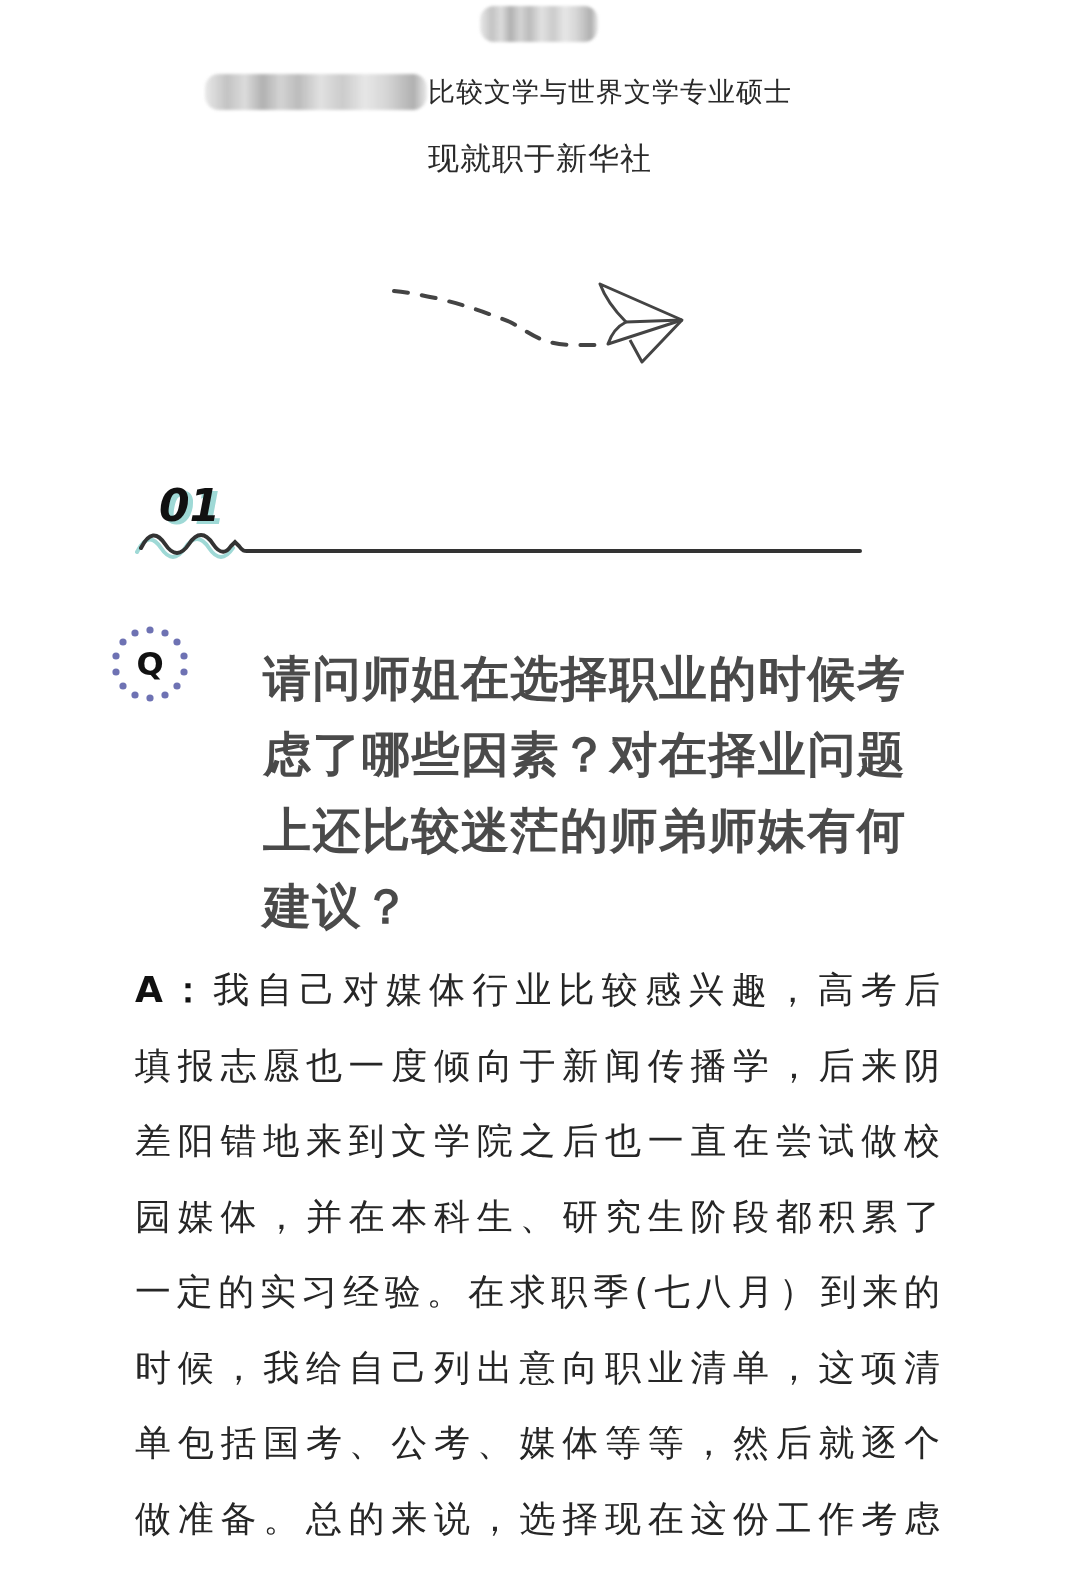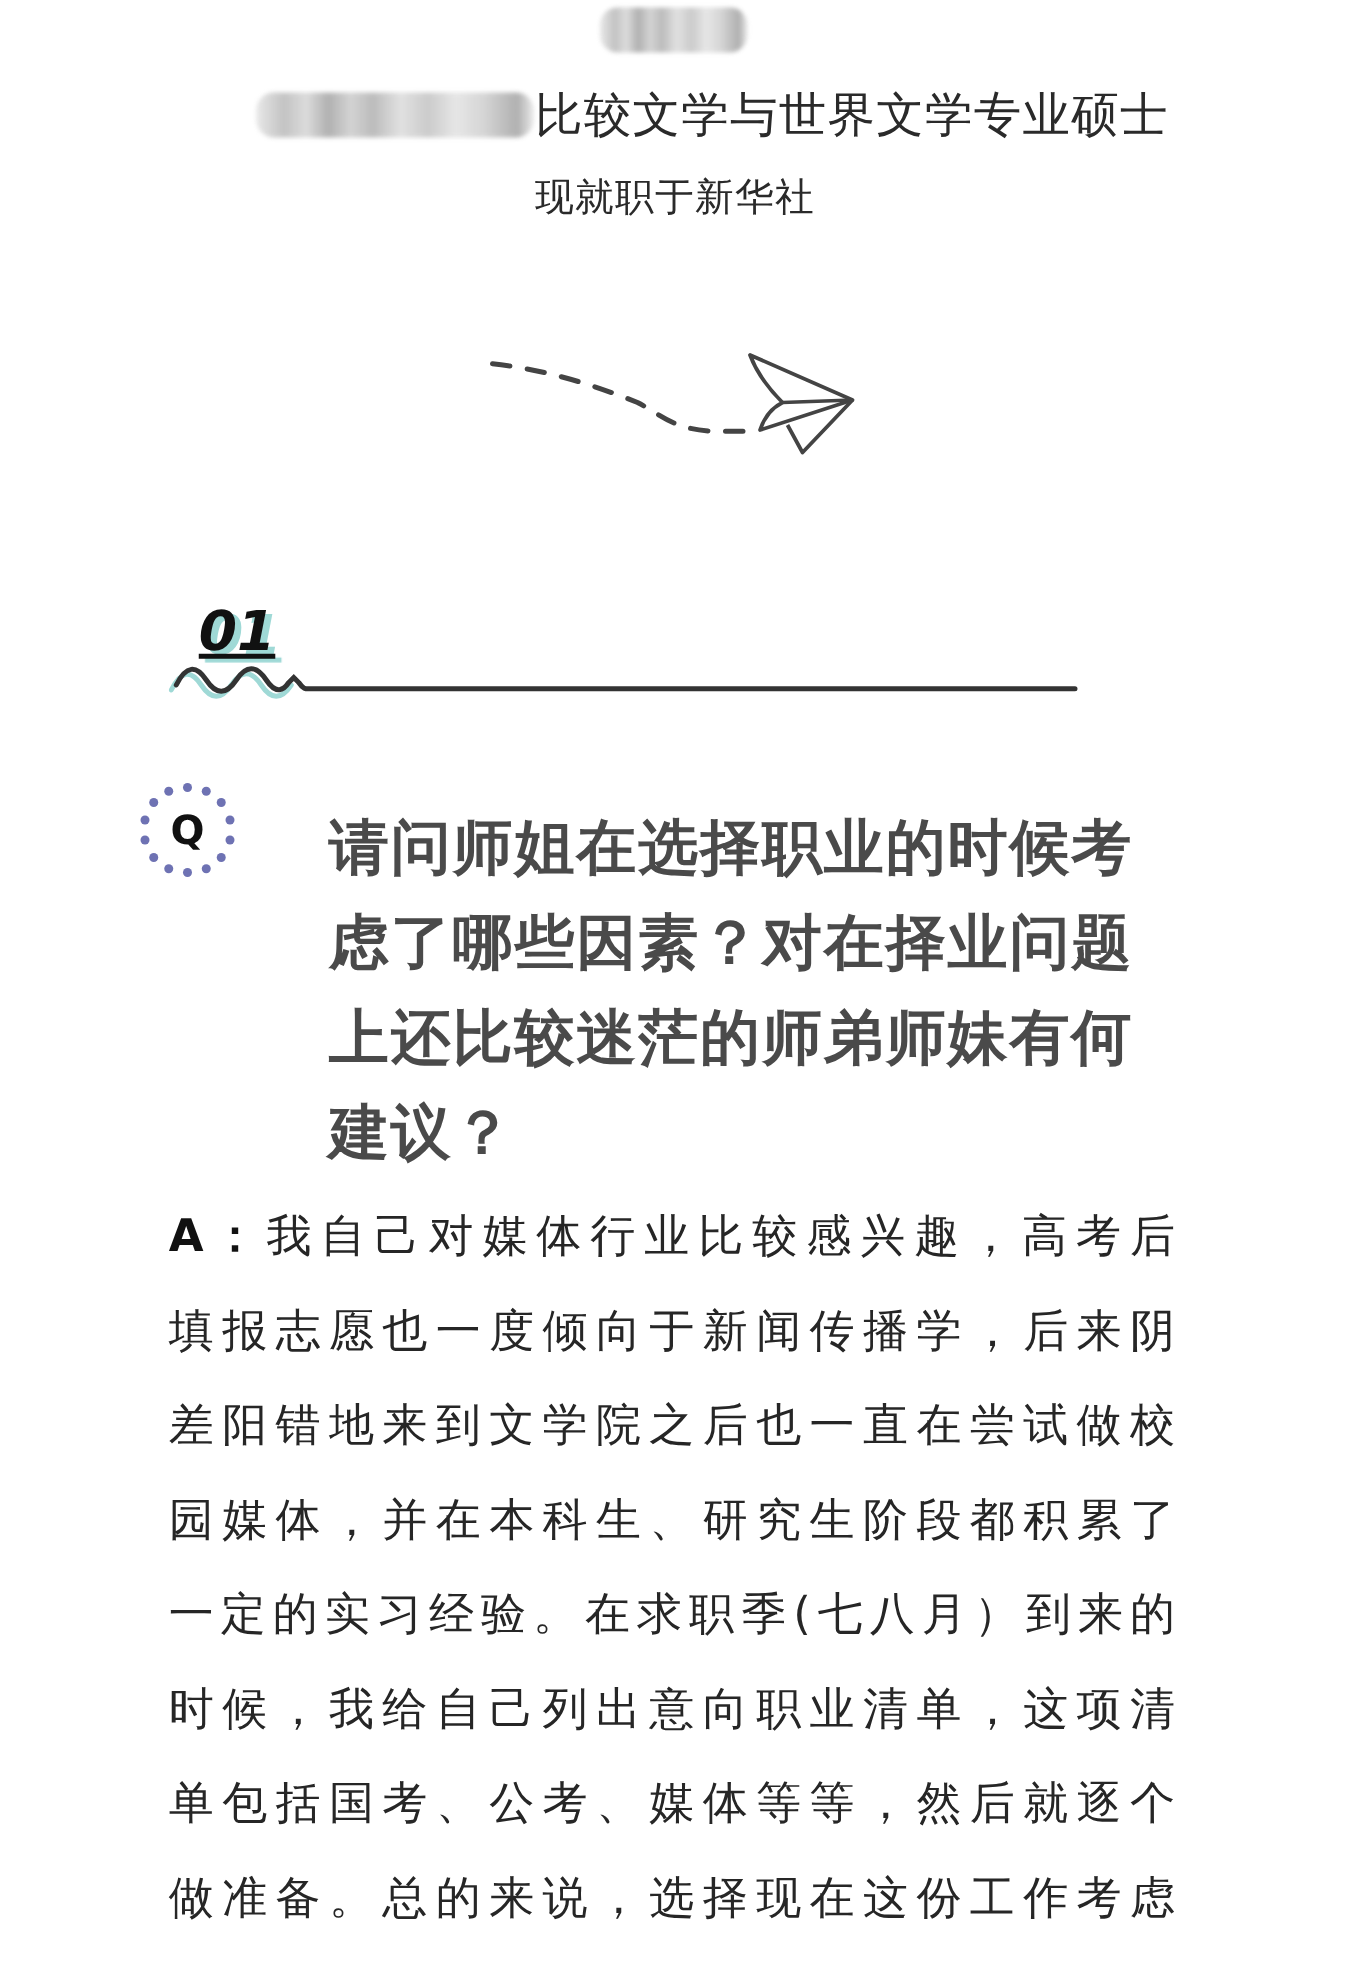--- a/index.html
+++ b/index.html
@@ -28,21 +28,21 @@
     .blur-top {
       left: 480px; top: 6px; width: 118px; height: 36px;
     }
     .blur-left {
       left: 205px; top: 74px; width: 222px; height: 36px;
     }
     .header-line1 {
       position: absolute;
       left: 428px;
       top: 70px;
-      font-size: 38px;
+      font-size: 27px;
       line-height: 44px;
       color: #2a2a2a;
       letter-spacing: 1px;
       white-space: nowrap;
     }
     .header-line2 {
       position: absolute;
       left: 0;
       width: 1080px;
       top: 136px;
@@ -70,21 +70,20 @@
       position: absolute;
       left: 24px;
       top: 10px;
       font-size: 44px;
       font-weight: bold;
       font-style: italic;
       color: #111111;
       text-shadow: 5px 3px 0 #9fd9d6;
       line-height: 52px;
       font-family: "DejaVu Sans", sans-serif;
-      text-decoration: underline;
     }
     .section-title {
       position: absolute;
       left: 97px;
       top: 12px;
       font-size: 40px;
       font-weight: bold;
       color: #1c1c1c;
       letter-spacing: 6px;
       line-height: 48px;

